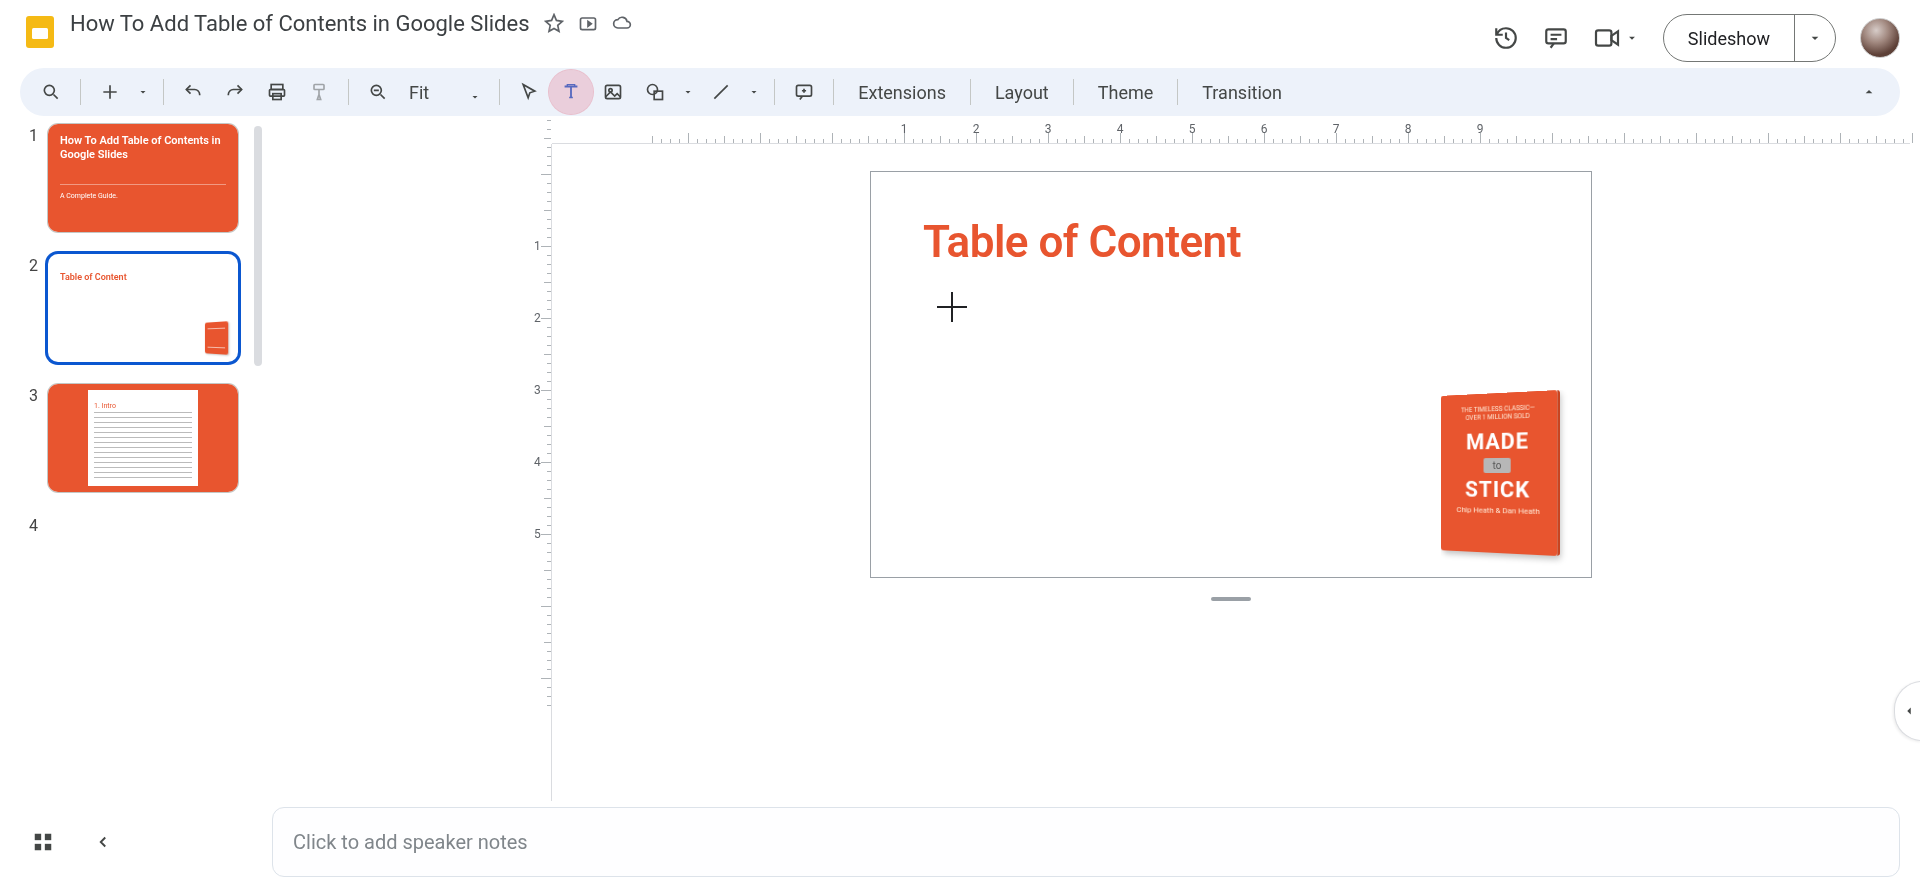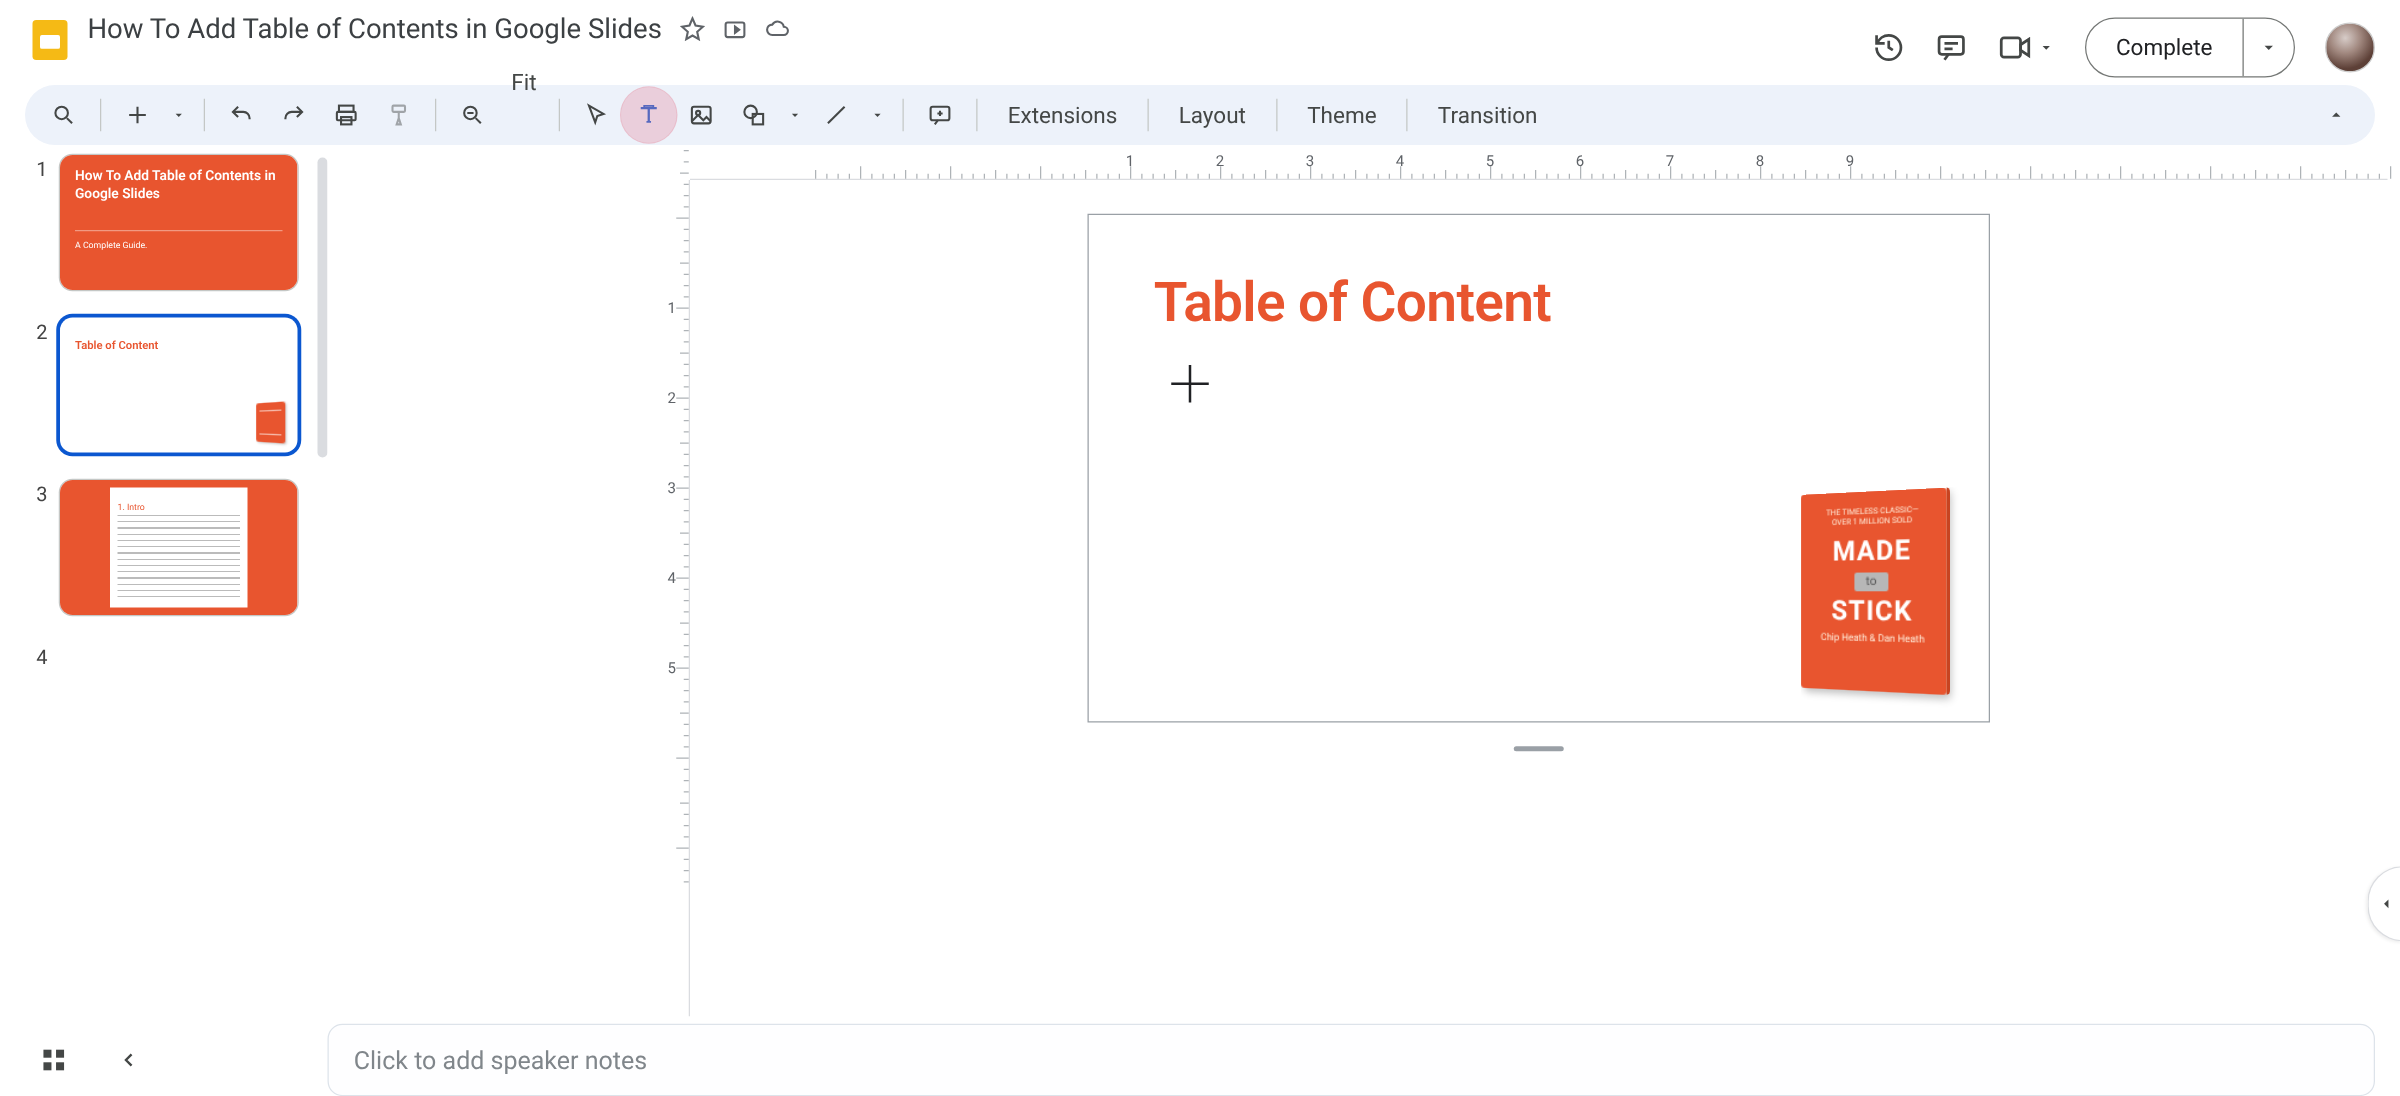--- a/index.html
+++ b/index.html
@@ -25,21 +25,21 @@
 .slideshow-arrow { width: 40px; display:flex; align-items:center; justify-content:center; color:#444746; height:100%;}
 .share-btn { display: flex; align-items: center; background: #c2e7ff; border-radius: 40px; height: 48px; overflow:hidden;}
 .share-main { display: flex; align-items: center; gap: 10px; padding: 0 18px 0 22px; font-size: 18px; color:#001d35; height:100%;}
 .share-arrow { width: 40px; display:flex; align-items:center; justify-content:center; color:#001d35; height:100%; border-left:1px solid #a5cde6;}
 .avatar { width: 40px; height: 40px; border-radius: 50%; background: radial-gradient(circle at 40% 30%, #d7ccc8 0%, #a1887f 35%, #5d4037 70%); border:1px solid #ccc;}
 
 
 .toolbar { margin: 6px 20px 0 20px; background: #edf2fa; border-radius: 30px; height: 48px; display:flex; align-items:center; padding: 0 14px; gap: 8px; position:relative;}
 .tb-btn { width: 34px; height: 34px; display:flex; align-items:center; justify-content:center; color:#444746; border-radius: 6px; position:relative;}
 .tb-sep { width: 1px; height: 26px; background: #c4c7c5; margin: 0 4px; }
-.zoom-select { display:flex; align-items:flex-end; gap: 40px; color:#444746; font-size: 18px; padding: 0 6px; flex-direction: column;}
+.zoom-select { display:flex; align-items:flex-end; gap: 40px; color:#444746; font-size: 18px; padding: 0 6px;}
 .tb-text { font-size: 18px; color:#444746; padding: 2px 12px; border-radius: 6px;}
 .tb-caret { width:16px; display:flex; align-items:center; justify-content:center; color:#444746;}
 .tb-collapse { margin-left:auto; }
 .textbox-highlight { position:absolute; width:44px; height:44px; border-radius:50%; background: rgba(229, 139, 160, 0.35); box-shadow: 0 0 0 1px rgba(229,139,160,0.5); pointer-events:none;}
 
 
 .main-area { flex:1; display:flex; min-height:0; margin-top: 4px;}
 .film-strip { width: 262px; padding: 4px 0 0 20px; display:flex; position:relative;}
 .thumbs-col { flex:1; display:flex; flex-direction:column; gap: 22px; }
 .thumb-row { display:flex; align-items:flex-start; gap: 10px; }
@@ -94,21 +94,21 @@
 .book-txt { position:absolute; left:14px; right:14px; top:36px; text-align:center; color:#fff; font-weight:700; font-family: Georgia, serif; letter-spacing:1px;}
 .book-txt .m { font-size: 22px; display:block;}
 .book-txt .tape { display:inline-block; background:#b7b7b7; color:#555; font-size:10px; padding:2px 10px; margin:4px 0; border-radius:2px; font-weight:400; letter-spacing:0;}
 .book-txt .s { font-size: 22px; display:block;}
 .book-txt .sub { font-size: 8px; color:#ffe9d6; letter-spacing:0; font-weight:400; display:block; margin-top:4px;}
 .book-txt .top { font-size: 6.5px; color:#ffe9d6; letter-spacing:0; font-weight:400; display:block; position:absolute; top:-24px; left:0; right:0;}
 
 .resize-handle { position:absolute; left:50%; transform:translateX(-50%); bottom: -24px; width: 40px; height: 4px; background:#9aa0a6; border-radius: 2px;}
 
 
-.bottom-bar { display:flex; align-items:stretch; height: 58px; margin-top: 6px; padding: 0 20px 0 20px; }
+.bottom-bar { display:flex; align-items:stretch; height: 70px; margin-top: 6px; padding: 0 20px 0 20px; gap: 10px;}
 .film-controls { width: 242px; display:flex; align-items:center; justify-content:flex-start; gap: 40px; padding-left: 12px;}
 .grid-icon { width:22px; height:22px; color:#444746;}
 .chev-left { width:18px; height:18px; color:#444746;}
 .notes-area { flex:1; background:#fefeff; border:1px solid #dde3ea; border-radius: 12px; display:flex; align-items:center; padding: 0 20px; color:#80868b; font-size: 20px;}
 .side-collapse { position:absolute; right:-2px; bottom:60px; width:28px; height:60px; background:#fff; border:1px solid #dadce0; border-right:none; border-radius: 30px 0 0 30px; display:flex; align-items:center; justify-content:center; color:#444746; box-shadow: -1px 1px 3px rgba(0,0,0,.08);}
 .svg-ico{width:100%;height:100%;}
 </style>
 </head>
 <body>
 
@@ -157,21 +157,21 @@
     <span class="video-group">
       <svg width="28" height="22" viewBox="0 0 24 20" fill="none" stroke="currentColor" stroke-width="2">
           <rect x="2" y="3" width="14" height="14" rx="2"></rect>
           <path d="M16 8l6-4v12l-6-4z"></path>
         </svg>
       <svg width="14" height="14" viewBox="0 0 24 24" fill="currentColor">
           <path d="M7 10l5 5 5-5z"></path>
         </svg>
     </span>
     <div class="slideshow-pill">
-      <div class="slideshow-main">Complete</div>
+      <div class="slideshow-main">Slideshow</div>
       <div class="slideshow-arrow">
           <svg width="16" height="16" viewBox="0 0 24 24" fill="currentColor">
             <path d="M7 10l5 5 5-5z"></path>
           </svg>
         </div>
     </div>
     <div class="avatar"></div>
   </div>
 </div>
 

